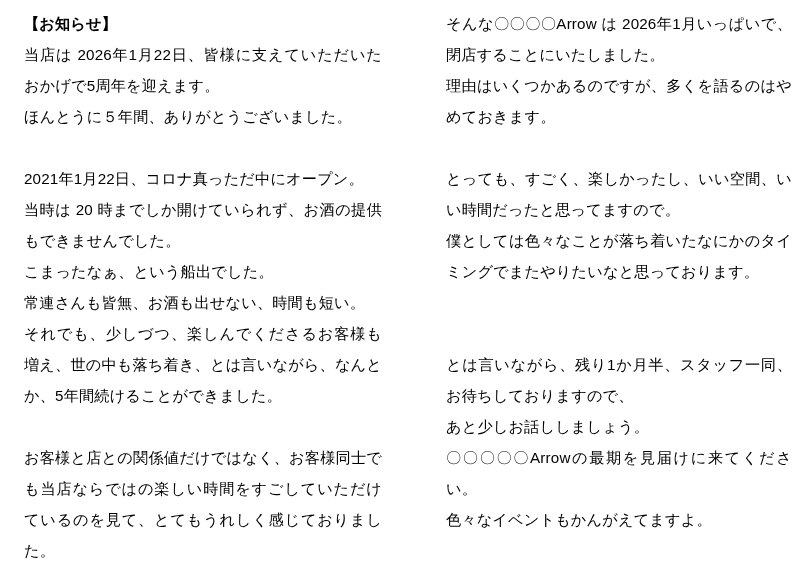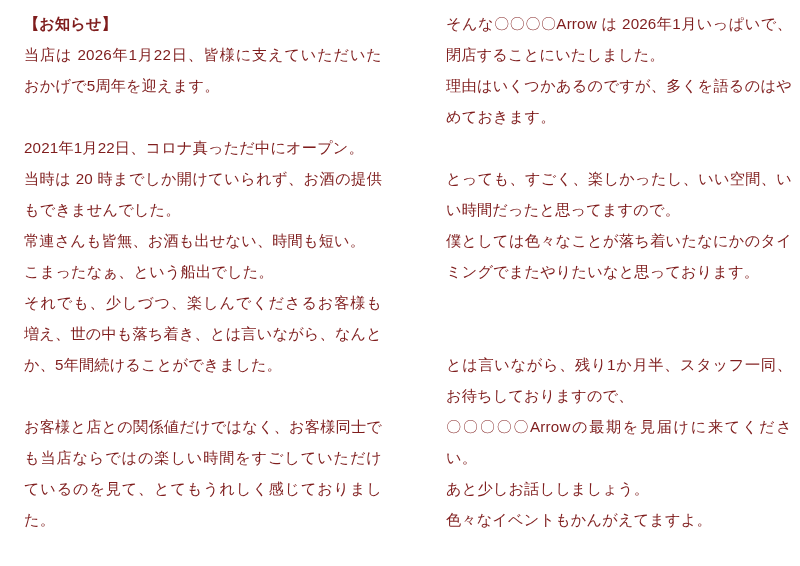--- a/index.html
+++ b/index.html
@@ -33,54 +33,55 @@
   }
   .column.right {
     padding-left: 46px;
     padding-right: 8px;
   }
   .para {
     margin: 0;
     font-size: 15.2px;
     line-height: 31px;
     letter-spacing: 0.01em;
-    color: #7f1d1d;
+    color: #000000;
     text-align: justify;
     text-justify: inter-character;
     word-break: break-all;
   }
   .para.heading {
     font-weight: 700;
   }
   .spacer {
     height: 31px;
   }
 </style>
 </head>
 <body>
 
 <div class="page">
   <div class="column left">
       <p class="para heading">【お知らせ】</p>
       <p class="para">当店は 2026年1月22日、皆様に支えていただいたおかげで5周年を迎えます。</p>
+      <p class="para">ほんとうに５年間、ありがとうございました。</p>
       <div class="spacer"></div>
       <p class="para">2021年1月22日、コロナ真っただ中にオープン。</p>
       <p class="para">当時は 20 時までしか開けていられず、お酒の提供もできませんでした。</p>
+      <p class="para">こまったなぁ、という船出でした。</p>
       <p class="para">常連さんも皆無、お酒も出せない、時間も短い。</p>
-      <p class="para">こまったなぁ、という船出でした。</p>
       <p class="para">それでも、少しづつ、楽しんでくださるお客様も増え、世の中も落ち着き、とは言いながら、なんとか、5年間続けることができました。</p>
       <div class="spacer"></div>
       <p class="para">お客様と店との関係値だけではなく、お客様同士でも当店ならではの楽しい時間をすごしていただけているのを見て、とてもうれしく感じておりました。</p>
     </div>
   <div class="column right">
       <p class="para">そんな〇〇〇〇Arrow は 2026年1月いっぱいで、閉店することにいたしました。</p>
       <p class="para">理由はいくつかあるのですが、多くを語るのはやめておきます。</p>
       <div class="spacer"></div>
       <p class="para">とっても、すごく、楽しかったし、いい空間、いい時間だったと思ってますので。</p>
       <p class="para">僕としては色々なことが落ち着いたなにかのタイミングでまたやりたいなと思っております。</p>
       <div class="spacer"></div>
       <div class="spacer"></div>
       <p class="para">とは言いながら、残り1か月半、スタッフ一同、お待ちしておりますので、</p>
+      <p class="para">あと少しお話ししましょう。</p>
       <p class="para">〇〇〇〇〇Arrowの最期を見届けに来てください。</p>
-      <p class="para">あと少しお話ししましょう。</p>
       <p class="para">色々なイベントもかんがえてますよ。</p>
     </div>
 </div>
 
 </body></html>

